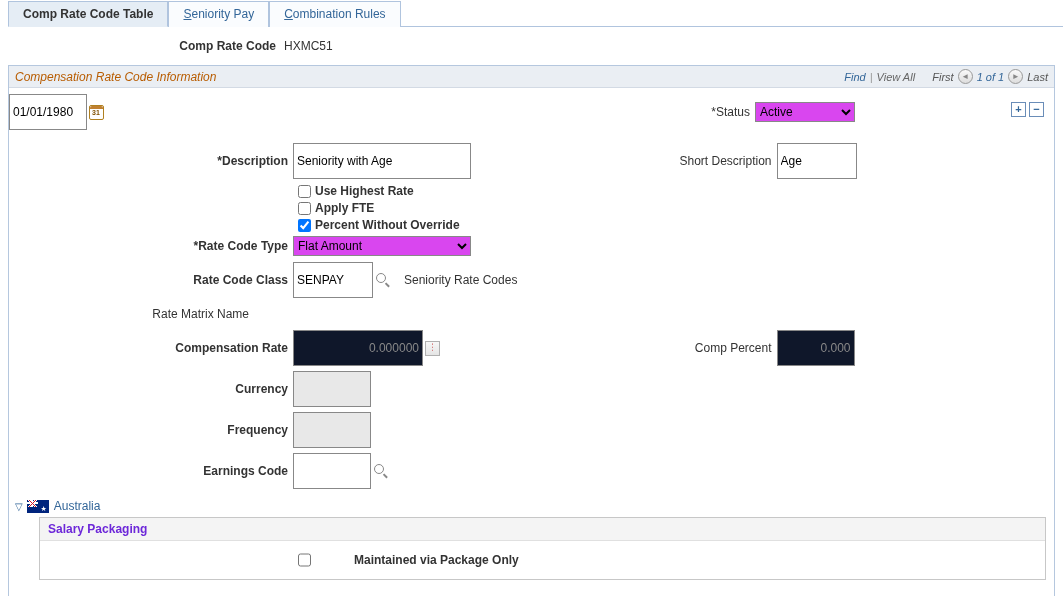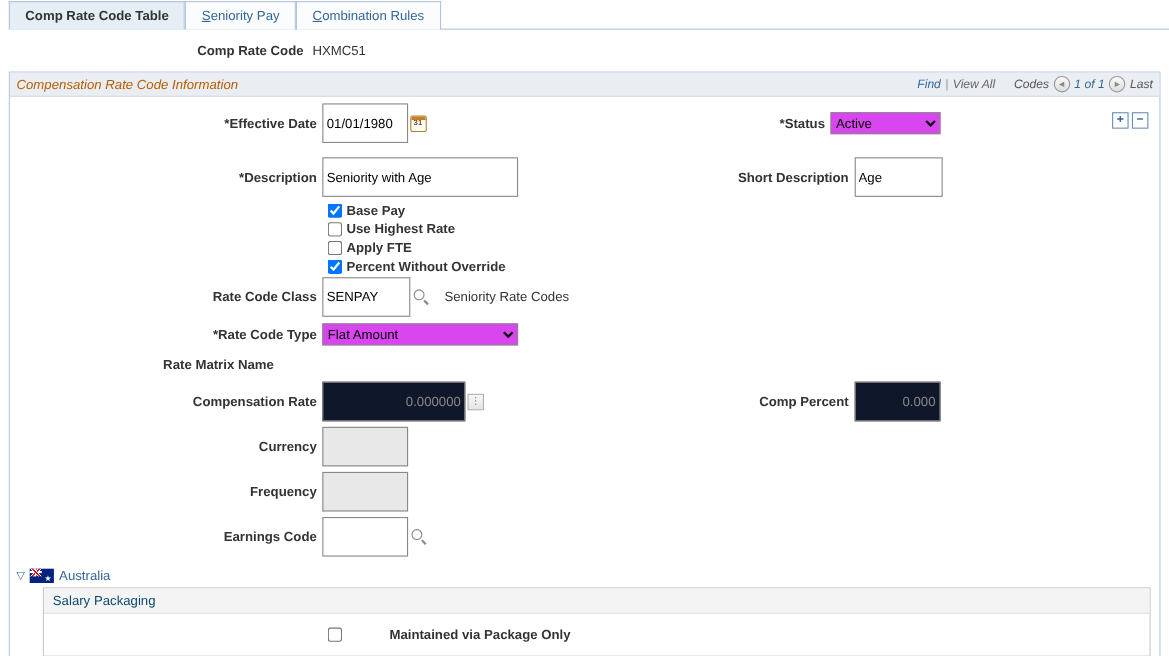--- a/index.html
+++ b/index.html
@@ -33,21 +33,21 @@
 
 .form-body { padding: 6px 0 10px 0; overflow: hidden; }
 .form-row { display: flex; align-items: center; margin-bottom: 5px; min-height: 22px; }
 .col-left { display: flex; align-items: center; width: 50%; }
 .col-right { display: flex; align-items: center; width: 50%; }
 .label { width: 284px; text-align: right; padding-right: 5px; font-size: 12px; }
 .label.req::before { content: "*"; }
 .label.bold { font-weight: bold; }
 .label-r { width: 245px; text-align: right; padding-right: 5px; font-size: 12px; }
 .label-r.req::before { content: "*"; }
-.label-r.bold { font-weight: bold; }
+.label-r.bold { font-weight: normal; }
 input[type=text] { height: 19px; border: 1px solid #888; padding: 17px 3px; font-size: 12px; font-family: Arial; }
 input[type=text].ro { background: #e8e8e8; color: #666; }
 input[type=text].ro-num { background: #0f172a; color: #888; text-align: right; }
 select { height: 20px; border: 1px solid #888; font-size: 12px; background: #d946ef; }
 .checkbox-row { display: flex; align-items: center; margin-left: 289px; margin-bottom: 3px; }
 .checkbox-row input { margin-right: 4px; }
 .checkbox-row label { font-weight: bold; font-size: 12px; }
 .cal-icon { display: inline-block; width: 15px; height: 15px; margin-left: 2px; vertical-align: middle; position: relative; background: #fefefe; border: 1px solid #b08020; border-radius: 2px; cursor: pointer; }
 .cal-icon::before { content: "31"; font-size: 7px; color: #805000; position: absolute; top: 3px; left: 2px; font-weight: bold; }
 .cal-icon::after { content: ""; position: absolute; top: 0; left: 0; right: 0; height: 3px; background: #c08030; border-radius: 2px 2px 0 0; }
@@ -58,21 +58,21 @@
 .rate-icon::after { content: "⋮"; color: #cc5555; font-size: 9px; position: absolute; right: 2px; top: 0px; }
 .inline-desc { margin-left: 14px; font-size: 12px; }
 
 
 .aus-header { display: flex; align-items: center; margin: 10px 0 4px 6px; color: #336699; cursor: pointer; }
 .aus-header .tw { margin-right: 4px; color: #336699; font-size: 10px; }
 .aus-flag { width: 22px; height: 13px; background: #00247d; margin-right: 5px; position: relative; display: inline-block; }
 .aus-flag::before { content: ""; position: absolute; width: 11px; height: 7px; top: 0; left: 0; background: linear-gradient(45deg, transparent 40%, #fff 40%, #fff 45%, #cf142b 45%, #cf142b 55%, #fff 55%, #fff 60%, transparent 60%), linear-gradient(-45deg, transparent 40%, #fff 40%, #fff 45%, #cf142b 45%, #cf142b 55%, #fff 55%, #fff 60%, transparent 60%), linear-gradient(#fff, #fff), linear-gradient(#fff, #fff); background-size: 100% 100%, 100% 100%, 100% 2px, 2px 100%; background-position: 0 0, 0 0, 0 center, center 0; background-repeat: no-repeat; }
 .aus-flag::after { content: "★"; color: #fff; font-size: 7px; position: absolute; right: 2px; bottom: 0px; }
 .aus-body { border: 1px solid #c7c7c7; margin: 0 8px 8px 30px; }
-.aus-sub-header { background: #f4f4f4; color: #0c4a6e; padding: 4px 8px; border-bottom: 1px solid #e0e0e0; }
+.aus-sub-header { background: #f4f4f4; color: #6d28d9; padding: 4px 8px; border-bottom: 1px solid #e0e0e0; font-weight: bold; }
 .aus-content { padding: 12px 8px 12px 8px; }
 .aus-content .chk { display: flex; margin-left: 250px; gap: 39px; }
 .aus-content .chk label { font-weight: bold; margin-left: 4px; }
 </style>
 </head>
 <body>
 
 <div class="container">
 
   <div class="tabs">
@@ -87,37 +87,36 @@
   </div>
 
   <div class="section-box">
     <div class="section-header">
       <span class="section-title">Compensation Rate Code Information</span>
       <span class="nav-controls">
         <a href="#">Find</a>
         <span class="nav-sep">|</span>
         <span style="color:#666;">View All</span>
         &nbsp;&nbsp;&nbsp;
-        <span>Codes</span>
+        <span>First</span>
         <span class="nav-btn">◄</span>
         <span style="color:#336699;">1 of 1</span>
         <span class="nav-btn">►</span>
         <span>Last</span>
       </span>
     </div>
 
     <div class="form-body">
       <div class="row-actions">
         <span class="icon-btn">+</span>
         <span class="icon-btn">−</span>
       </div>
 
       <div class="form-row">
         <div class="col-left">
-          <span class="label req bold">Effective Date</span>
           <input type="text" style="width: 78px;" value="01/01/1980">
           <span class="cal-icon"></span>
         </div>
         <div class="col-right">
           <span class="label-r req bold">Status</span>
           <select style="width:100px;">
             <option>Active</option>
           </select>
         </div>
       </div>
@@ -129,51 +128,47 @@
           <span class="label req bold">Description</span>
           <input type="text" style="width: 178px;" value="Seniority with Age">
         </div>
         <div class="col-right">
           <span class="label-r bold">Short Description</span>
           <input type="text" style="width: 80px;" value="Age">
         </div>
       </div>
 
       <div class="checkbox-row">
-        <input type="checkbox" checked="" style="">
-        <label>Base Pay</label>
-      </div>
-      <div class="checkbox-row">
         <input type="checkbox" style="">
         <label>Use Highest Rate</label>
       </div>
       <div class="checkbox-row">
         <input type="checkbox" style="">
         <label>Apply FTE</label>
       </div>
       <div class="checkbox-row">
         <input type="checkbox" checked="" style="">
         <label>Percent Without Override</label>
+      </div>
+
+      <div class="form-row">
+        <div class="col-left">
+          <span class="label req bold">Rate Code Type</span>
+          <select style="width:178px;">
+            <option>Flat Amount</option>
+          </select>
+        </div>
       </div>
 
       <div class="form-row">
         <div class="col-left" style="width:100%;">
           <span class="label bold">Rate Code Class</span>
           <input type="text" style="width: 80px;" value="SENPAY">
           <span class="lookup-icon"></span>
           <span class="inline-desc">Seniority Rate Codes</span>
-        </div>
-      </div>
-
-      <div class="form-row">
-        <div class="col-left">
-          <span class="label req bold">Rate Code Type</span>
-          <select style="width:178px;">
-            <option>Flat Amount</option>
-          </select>
         </div>
       </div>
 
       <div class="form-row">
         <div class="col-right">
           <span class="label-r bold">Rate Matrix Name</span>
         </div>
       </div>
 
       <div class="form-row">

